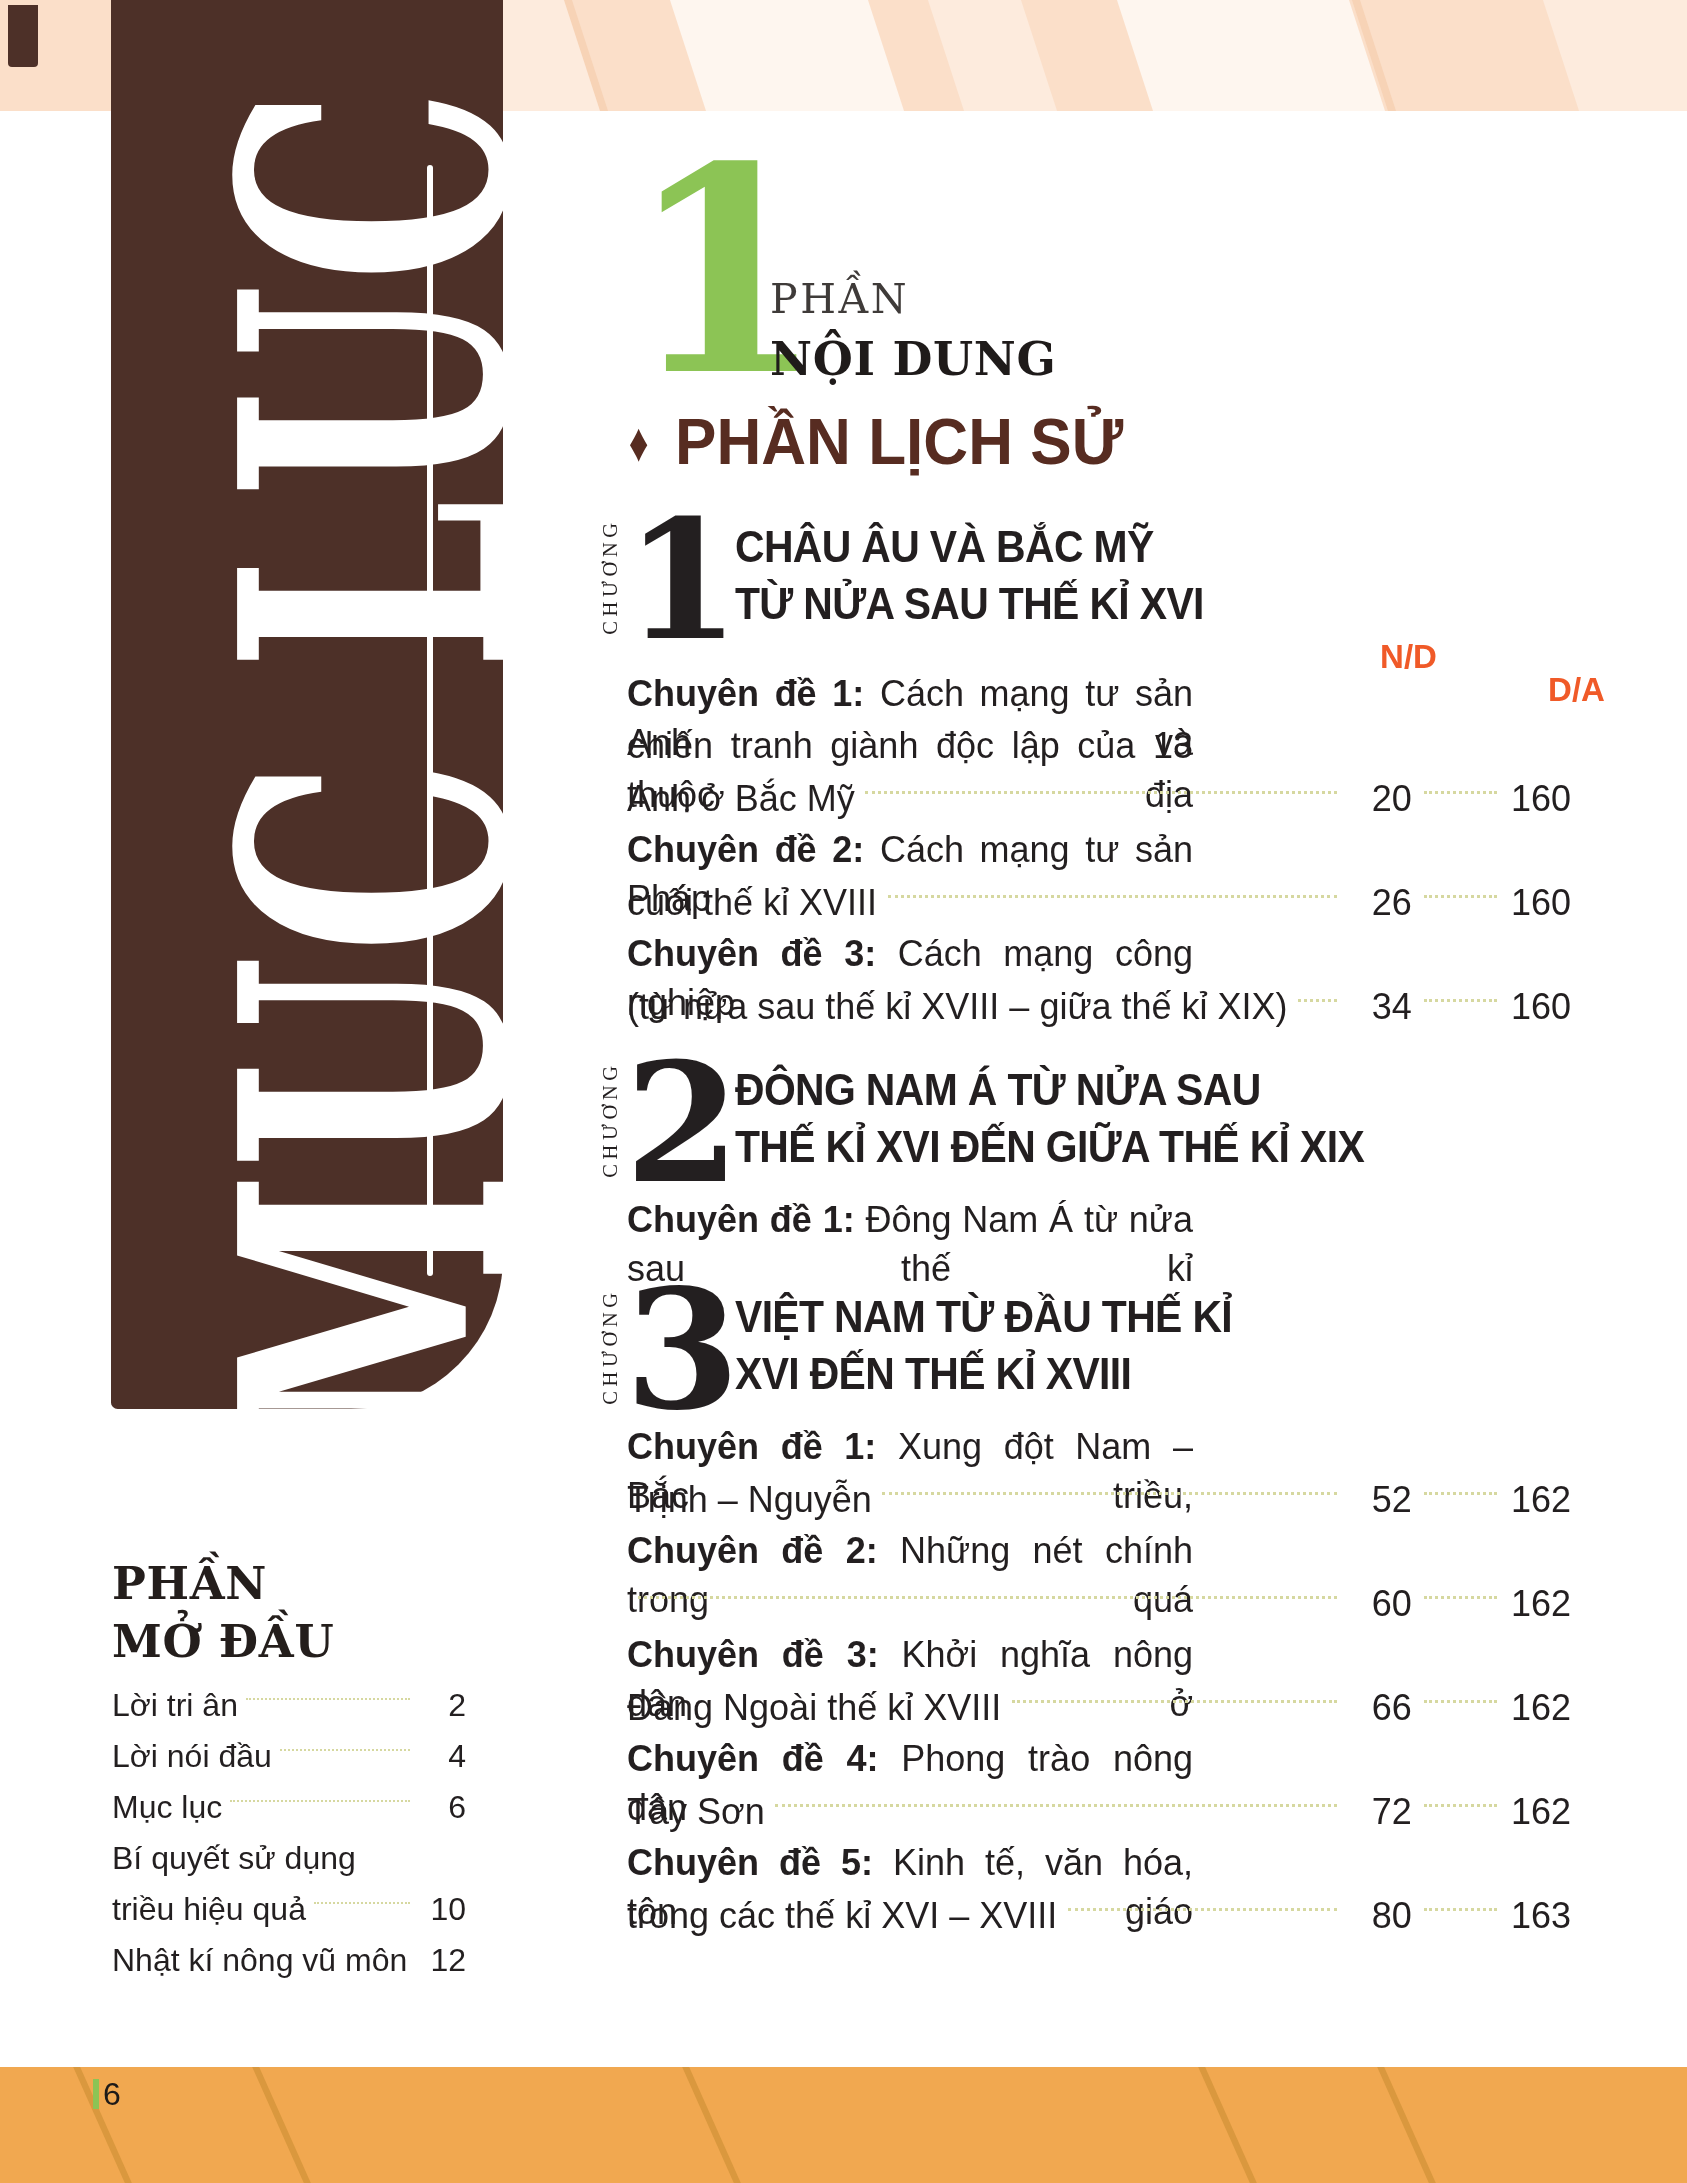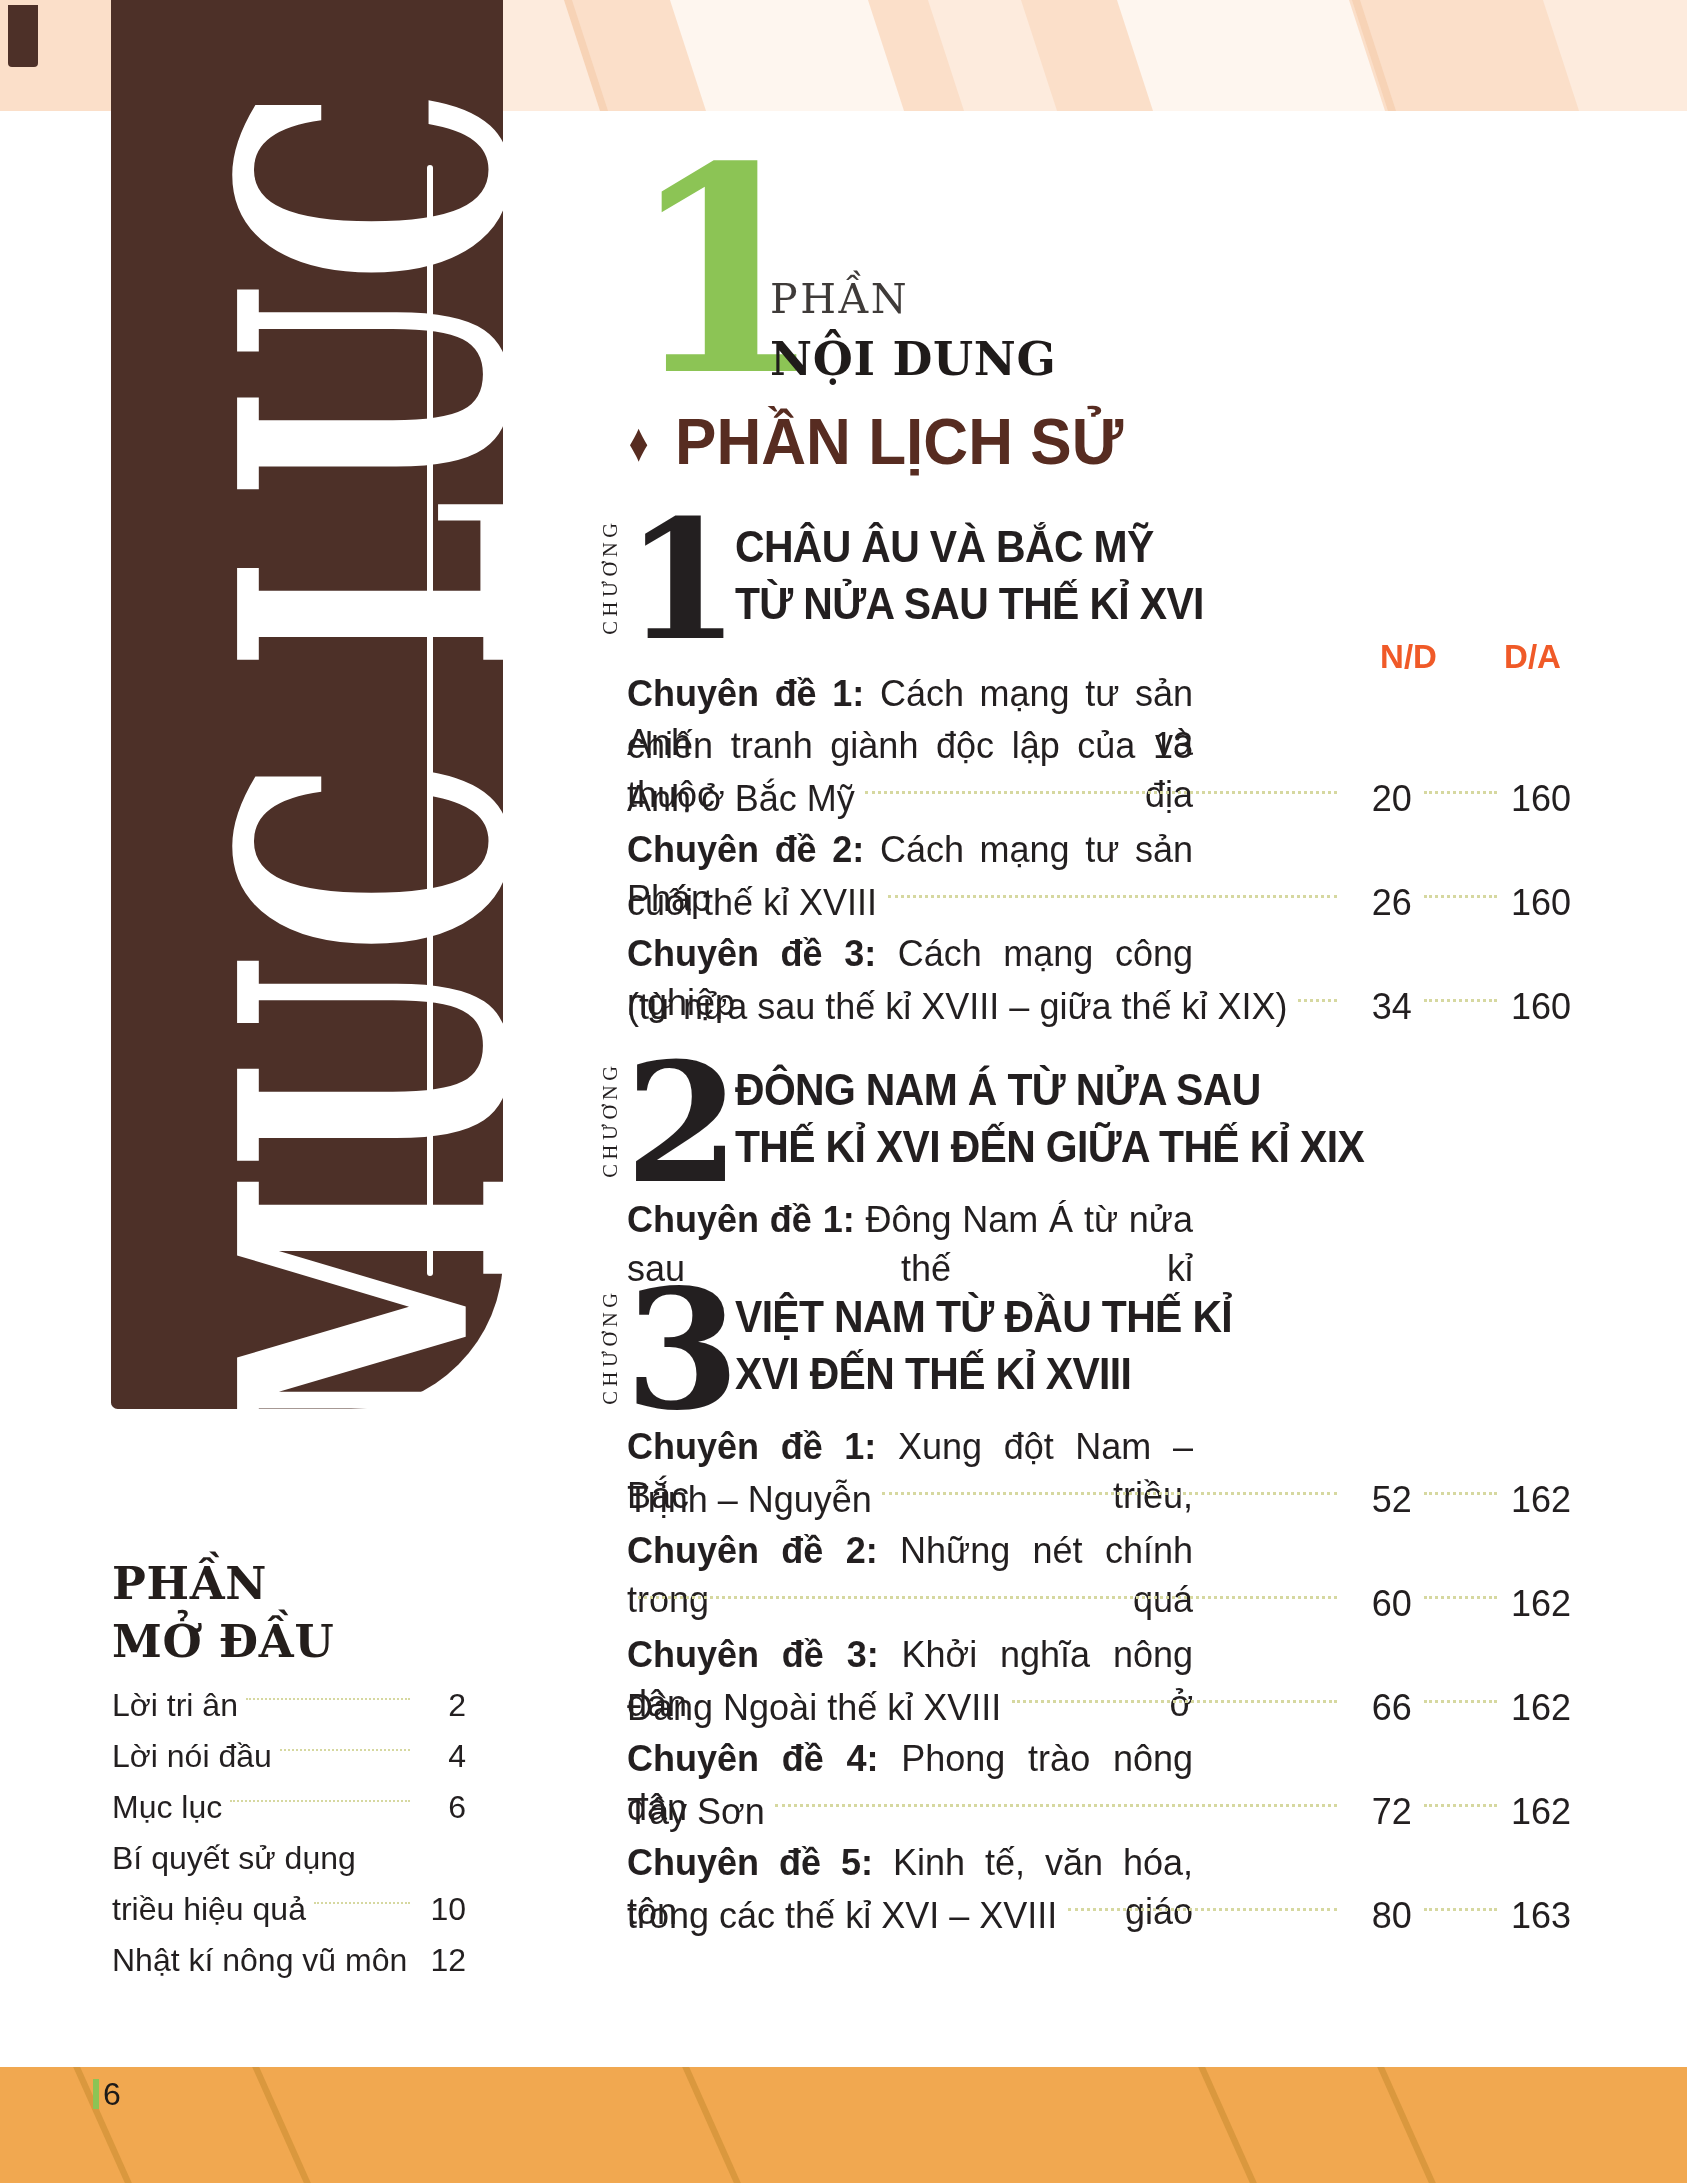--- a/index.html
+++ b/index.html
@@ -53,21 +53,21 @@
       font-family:"Liberation Serif","DejaVu Serif",serif;}
   .ch-num{width:99px;text-align:center;font-family:"DejaVu Serif","Liberation Serif",serif;
           font-weight:bold;font-size:165px;line-height:140px;color:var(--c-text);}
   .ch-titles{margin-left:10.6px;padding-top:8px;}
   .ch-title-line{font-weight:bold;font-size:44px;line-height:57px;letter-spacing:-0.7px;
                  transform:scaleX(0.93);transform-origin:left center;white-space:nowrap;}
   .cols-header{position:relative;height:26.5px;}
   .cols-header .nd,.cols-header .da{position:absolute;width:99px;text-align:center;
       color:var(--c-orange);font-weight:bold;font-size:33px;line-height:30px;}
   .cols-header .nd{left:764px;}
-  .cols-header .da{left:888px;}
+  .cols-header .da{left:932px;margin-top:33px;}
   .rows{width:944px;margin-left:32px;}
   .mt15{margin-top:10px;} .mt30{margin-top:20px;} .mt50{margin-top:33px;}
   .row-text{height:52px;font-size:36px;line-height:49px;text-align:justify;text-align-last:justify;width:566px;}
   .row-lead{height:52px;display:flex;align-items:center;font-size:36px;line-height:49px;}
   .row-text b,.row-lead b{font-weight:bold;}
   .rt{white-space:nowrap;}
   .lead{flex:1;border-bottom:3.3px dotted var(--c-dots);margin:0 5.3px 12px 10.6px;}
   .lead2{width:73px;border-bottom:3.3px dotted var(--c-dots);margin:0 5.3px 12px 12px;}
   .ndv{width:69px;text-align:right;}
   .dav{width:69px;text-align:right;}

